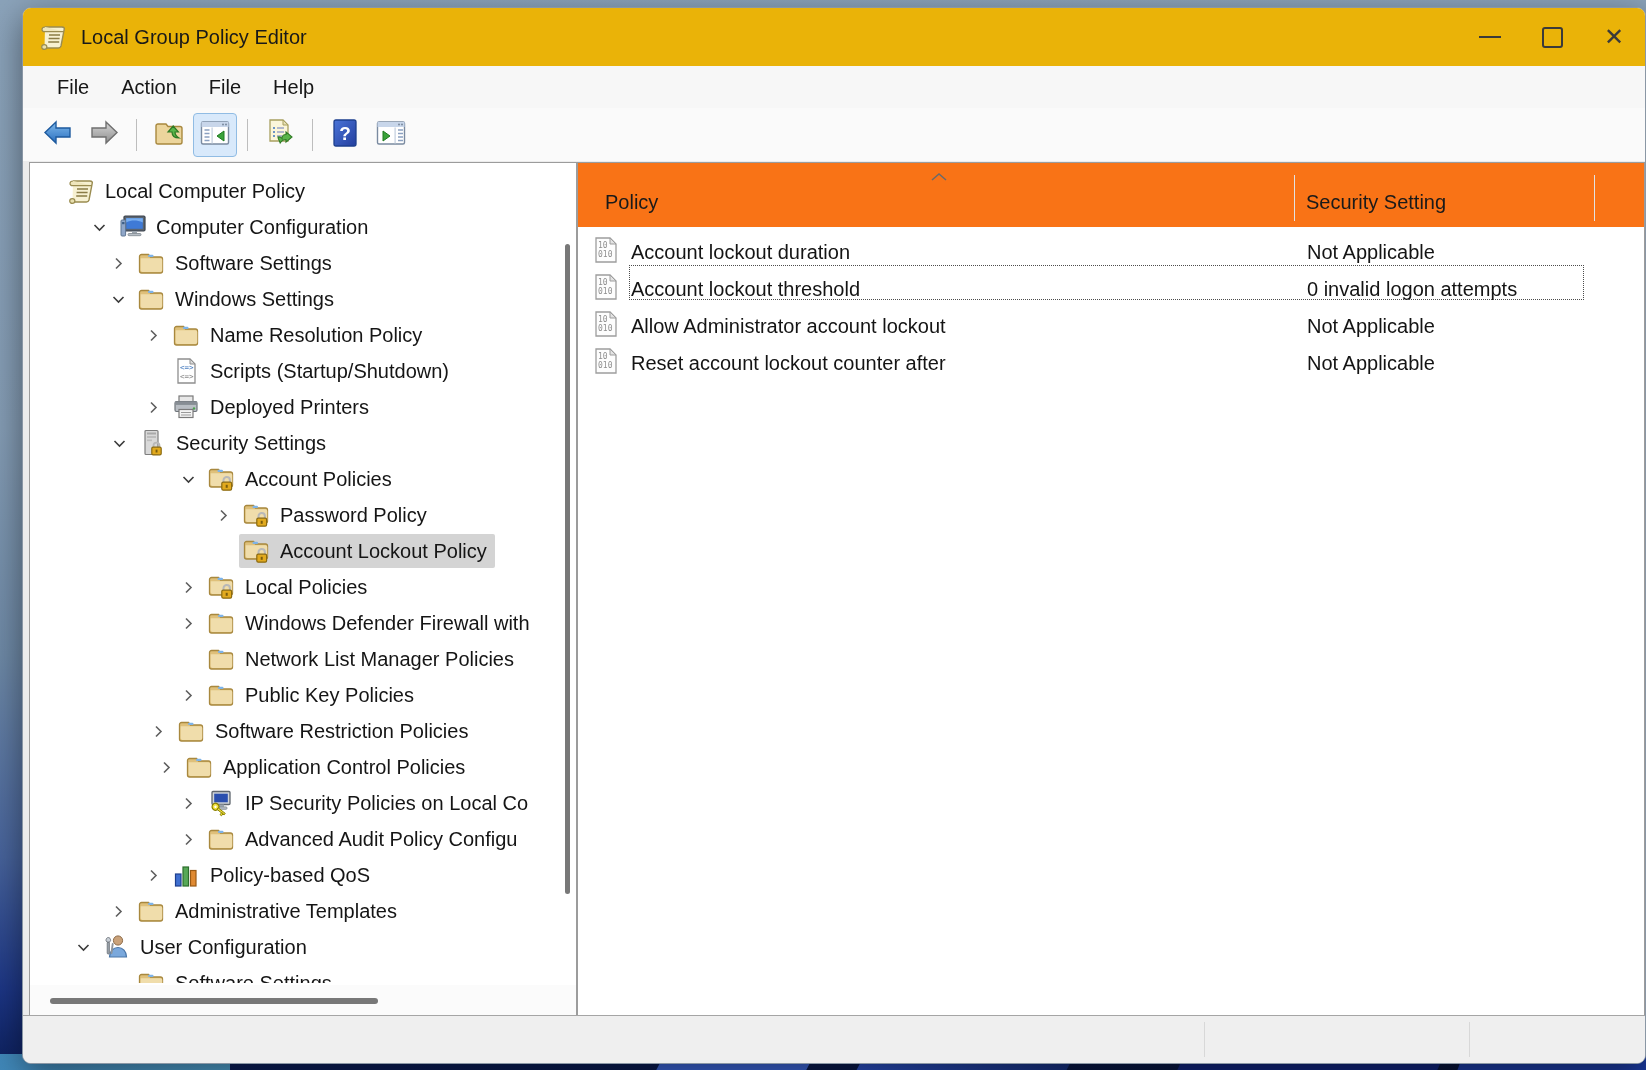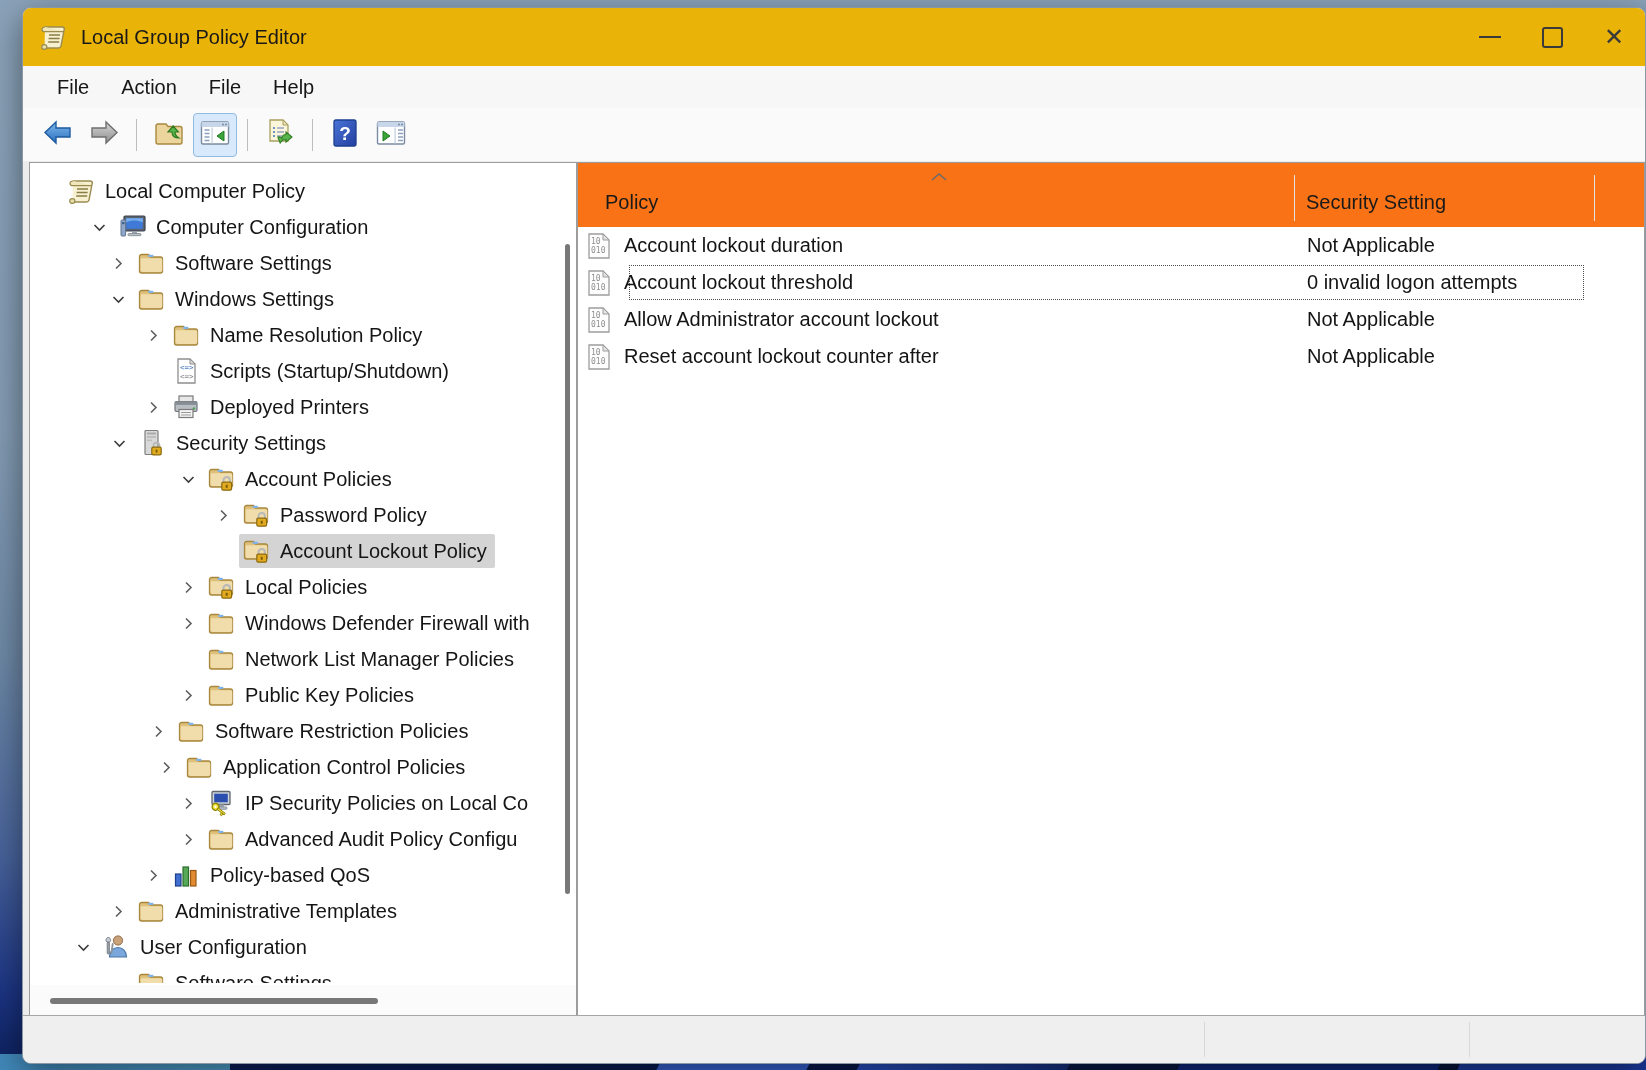--- a/index.html
+++ b/index.html
@@ -59,21 +59,21 @@
   .hscroll-track{position:absolute;left:0;right:0;bottom:0;height:32px;background:#fbfbfb;}
   .hscroll{position:absolute;left:20px;bottom:13px;width:328px;height:6px;background:#787878;border-radius:3px;}
   
   .list-header{position:absolute;left:0;top:0;right:0;height:64px;background:#f97316;}
   .col-label{position:absolute;top:28px;font-size:20px;color:#1a1a1a;}
   .col-policy{left:27px;}
   .col-setting{left:728px;}
   .col-sep{position:absolute;top:12px;width:1px;height:46px;background:#e2e2e2;}
   .sep1{left:716px;}.sep2{left:1016px;}
   .sort-caret{position:absolute;left:352px;top:5px;width:18px;height:10px;}
-  .lrow{position:absolute;left:1px;right:13px;height:37px;display:flex;align-items:center;padding-left:7px;box-sizing:border-box;font-size:20px;}
+  .lrow{position:absolute;left:1px;right:13px;height:37px;display:flex;align-items:flex-end;padding-left:14px;box-sizing:border-box;font-size:20px;}
   .licon{width:26px;height:28px;margin-right:12px;flex:0 0 auto;}
   .licon svg{width:26px;height:28px;}
   .lpolicy{color:#141414;white-space:nowrap;}
   .lsetting{position:absolute;left:728px;color:#141414;white-space:nowrap;}
   .lrow.focused::after{content:"";position:absolute;left:50px;right:47px;top:1px;bottom:1px;border:1px dotted #4c4c4c;}
   
   .statusbar{position:absolute;left:0;right:0;bottom:0;height:47px;background:#efefef;border-top:1px solid #a5a5a5;}
   .sb-div{position:absolute;top:6px;bottom:6px;width:1px;background:#d8d8d8;}
   .sbd1{left:1181px;}.sbd2{left:1446px;}
 </style>

